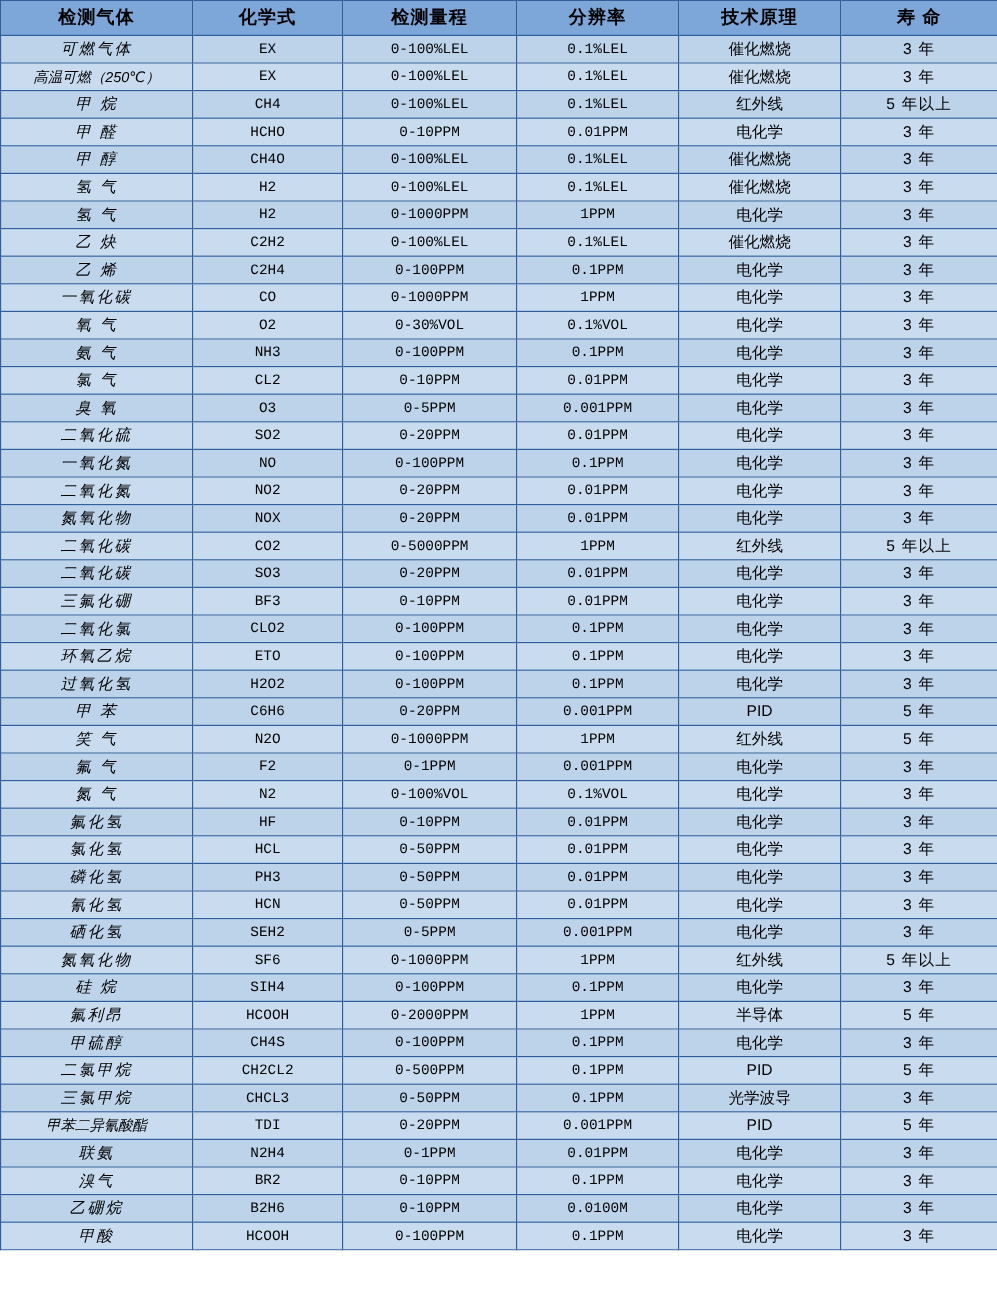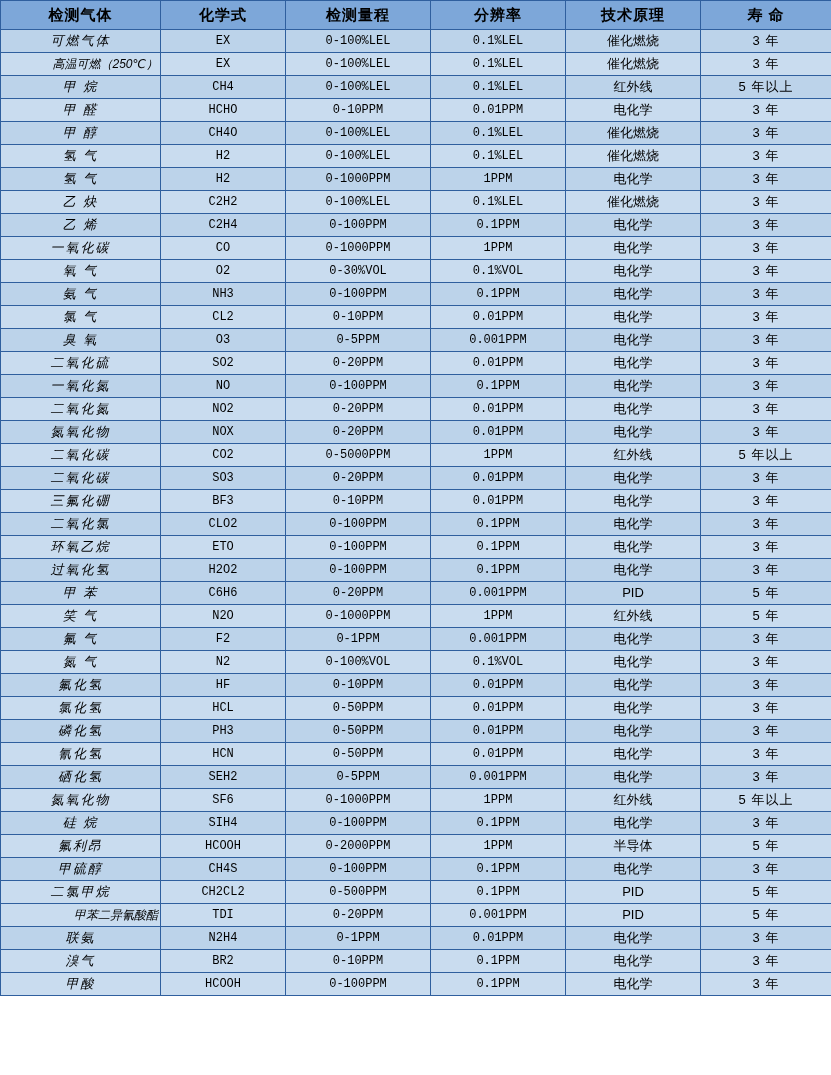--- a/index.html
+++ b/index.html
@@ -51,21 +51,20 @@
     background: #c9dcef;
   }
   #gas-table td.name {
     letter-spacing: 2px;
     font-size: 13px;
     font-style: italic;
   }
   #gas-table td.narrow {
     letter-spacing: 0px;
     font-size: 12px;
-    text-align: right;
   }
   #gas-table td.formula,
   #gas-table td.range,
   #gas-table td.res {
     font-family: "Liberation Mono", "DejaVu Sans Mono", monospace;
     font-size: 12px;
   }
   #gas-table td.life {
     letter-spacing: 1px;
   }
@@ -390,20 +389,28 @@
         <td class="life">3 年</td>
       </tr>
       <tr class="alt">
         <td class="name">二氯甲烷</td>
         <td class="formula">CH2CL2</td>
         <td class="range">0-500PPM</td>
         <td class="res">0.1PPM</td>
         <td class="principle">PID</td>
         <td class="life">5 年</td>
       </tr>
+      <tr>
+        <td class="name">三氯甲烷</td>
+        <td class="formula">CHCL3</td>
+        <td class="range">0-50PPM</td>
+        <td class="res">0.1PPM</td>
+        <td class="principle">光学波导</td>
+        <td class="life">3 年</td>
+      </tr>
       <tr class="alt">
         <td class="name narrow">甲苯二异氰酸酯</td>
         <td class="formula">TDI</td>
         <td class="range">0-20PPM</td>
         <td class="res">0.001PPM</td>
         <td class="principle">PID</td>
         <td class="life">5 年</td>
       </tr>
       <tr>
         <td class="name">联氨</td>
@@ -411,20 +418,28 @@
         <td class="range">0-1PPM</td>
         <td class="res">0.01PPM</td>
         <td class="principle">电化学</td>
         <td class="life">3 年</td>
       </tr>
       <tr class="alt">
         <td class="name">溴气</td>
         <td class="formula">BR2</td>
         <td class="range">0-10PPM</td>
         <td class="res">0.1PPM</td>
+        <td class="principle">电化学</td>
+        <td class="life">3 年</td>
+      </tr>
+      <tr>
+        <td class="name">乙硼烷</td>
+        <td class="formula">B2H6</td>
+        <td class="range">0-10PPM</td>
+        <td class="res">0.0100M</td>
         <td class="principle">电化学</td>
         <td class="life">3 年</td>
       </tr>
       <tr class="alt">
         <td class="name">甲酸</td>
         <td class="formula">HCOOH</td>
         <td class="range">0-100PPM</td>
         <td class="res">0.1PPM</td>
         <td class="principle">电化学</td>
         <td class="life">3 年</td>

